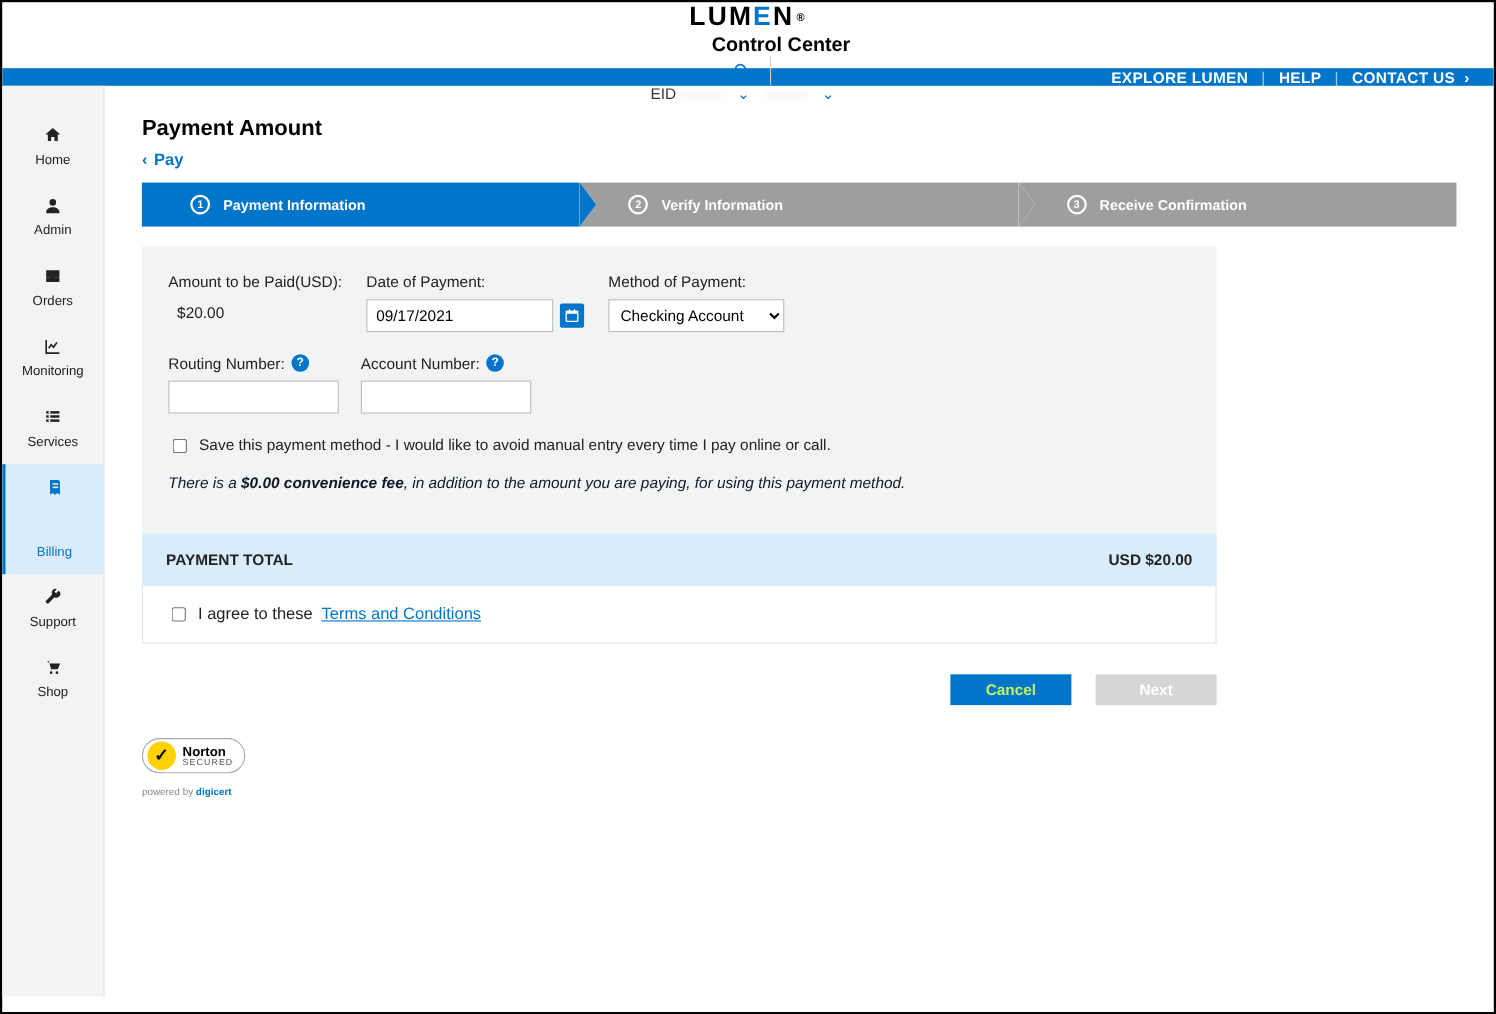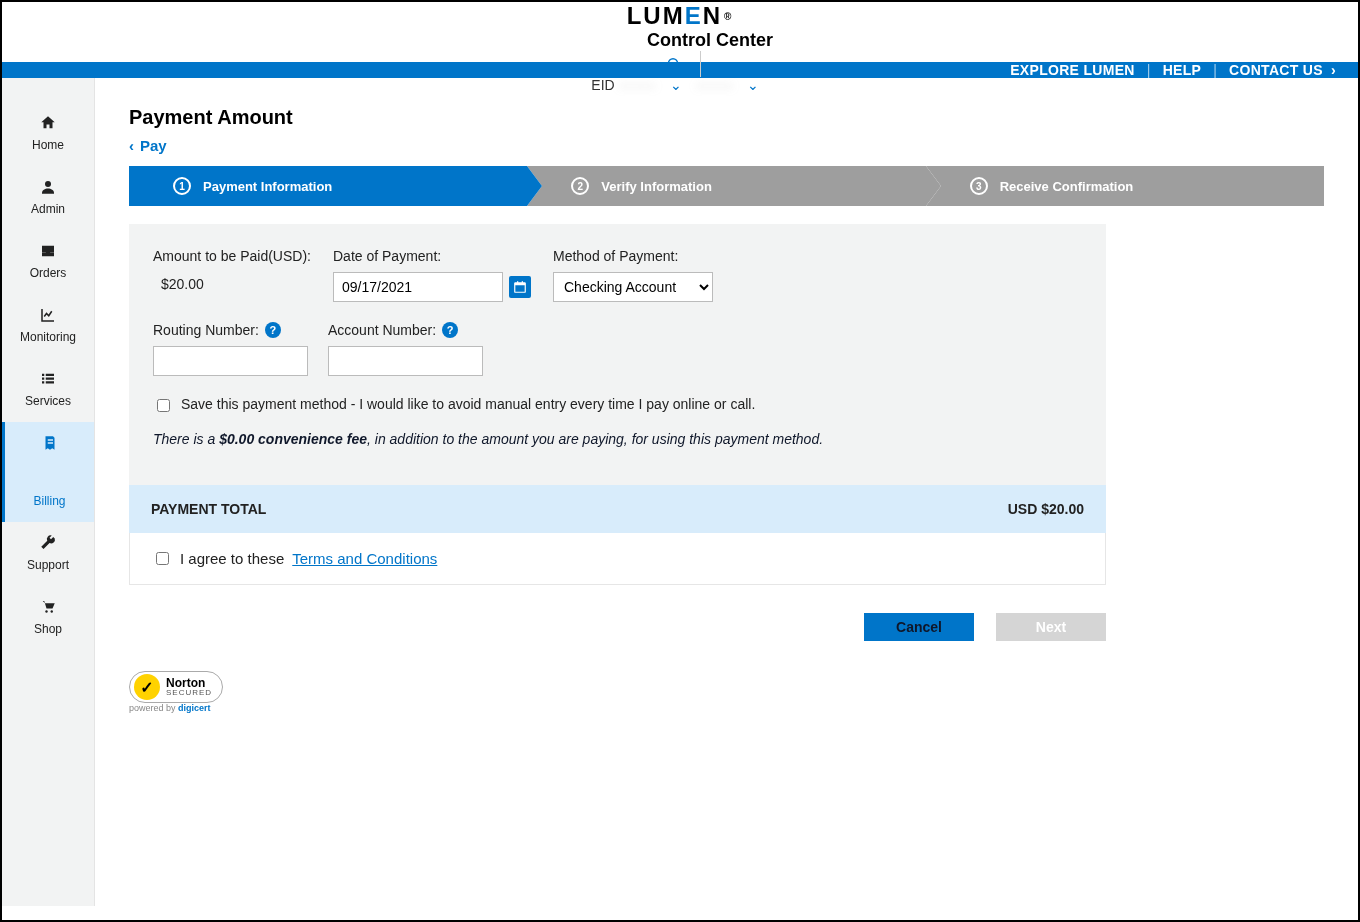--- a/index.html
+++ b/index.html
@@ -65,29 +65,29 @@
   .calbtn{width:22px;height:22px;background:var(--blue);border-radius:2px;display:flex;align-items:center;justify-content:center;cursor:pointer;}
   .help{width:16px;height:16px;border-radius:50%;background:var(--blue);color:#fff;font-size:11px;display:inline-flex;align-items:center;justify-content:center;font-weight:700;cursor:pointer;}
   .chk-row{display:flex;align-items:flex-start;gap:8px;font-size:14px;color:#222;margin:6px 0 16px;}
   .fee{font-size:14px;color:#0f172a;font-style:italic;margin-bottom:20px;}
   .fee b{font-style:italic;}
   .total{background:var(--blue-light);width:977px;display:flex;justify-content:space-between;padding:16px 22px;font-weight:700;font-size:14px;color:#222;}
   .agree{width:977px;border:1px solid #e6e6e6;border-top:none;padding:16px 22px;display:flex;align-items:center;gap:8px;font-size:15px;color:#222;}
   .agree a{color:var(--blue);text-decoration:underline;cursor:pointer;}
   .actions{width:977px;display:flex;justify-content:flex-end;gap:22px;margin-top:28px;}
   .btn{width:110px;height:28px;border:none;font-size:14px;font-weight:700;cursor:pointer;}
-  .btn.cancel{background:var(--blue);color:#0f172a;}
+  .btn.cancel{background:var(--blue);color:#bef264;}
   .btn.next{background:#d5d5d5;color:#fff;cursor:not-allowed;}
   .seal{margin-top:30px;}
   .seal-badge{display:inline-flex;align-items:center;gap:6px;border:1px solid #aaa;border-radius:16px;padding:2px 10px 2px 4px;background:#fff;}
   .seal-check{width:26px;height:26px;border-radius:50%;background:#FFD200;display:flex;align-items:center;justify-content:center;color:#000;font-size:16px;font-weight:900;}
   .seal-txt{display:flex;flex-direction:column;line-height:1;}
   .seal-txt .n{font-weight:700;font-size:12px;}
   .seal-txt .s{font-size:8px;letter-spacing:1px;color:#555;}
-  .seal-sub{font-size:9px;color:#888;margin-top:0;}
+  .seal-sub{font-size:9px;color:#888;margin-top:12px;}
   .seal-sub b{color:var(--blue);font-weight:700;}
   
   .svgicon{width:18px;height:18px;display:block;}
 </style>
 </head>
 <body>
 <div class="frame">
 
 <div class="topbar">
   <div class="logo">

